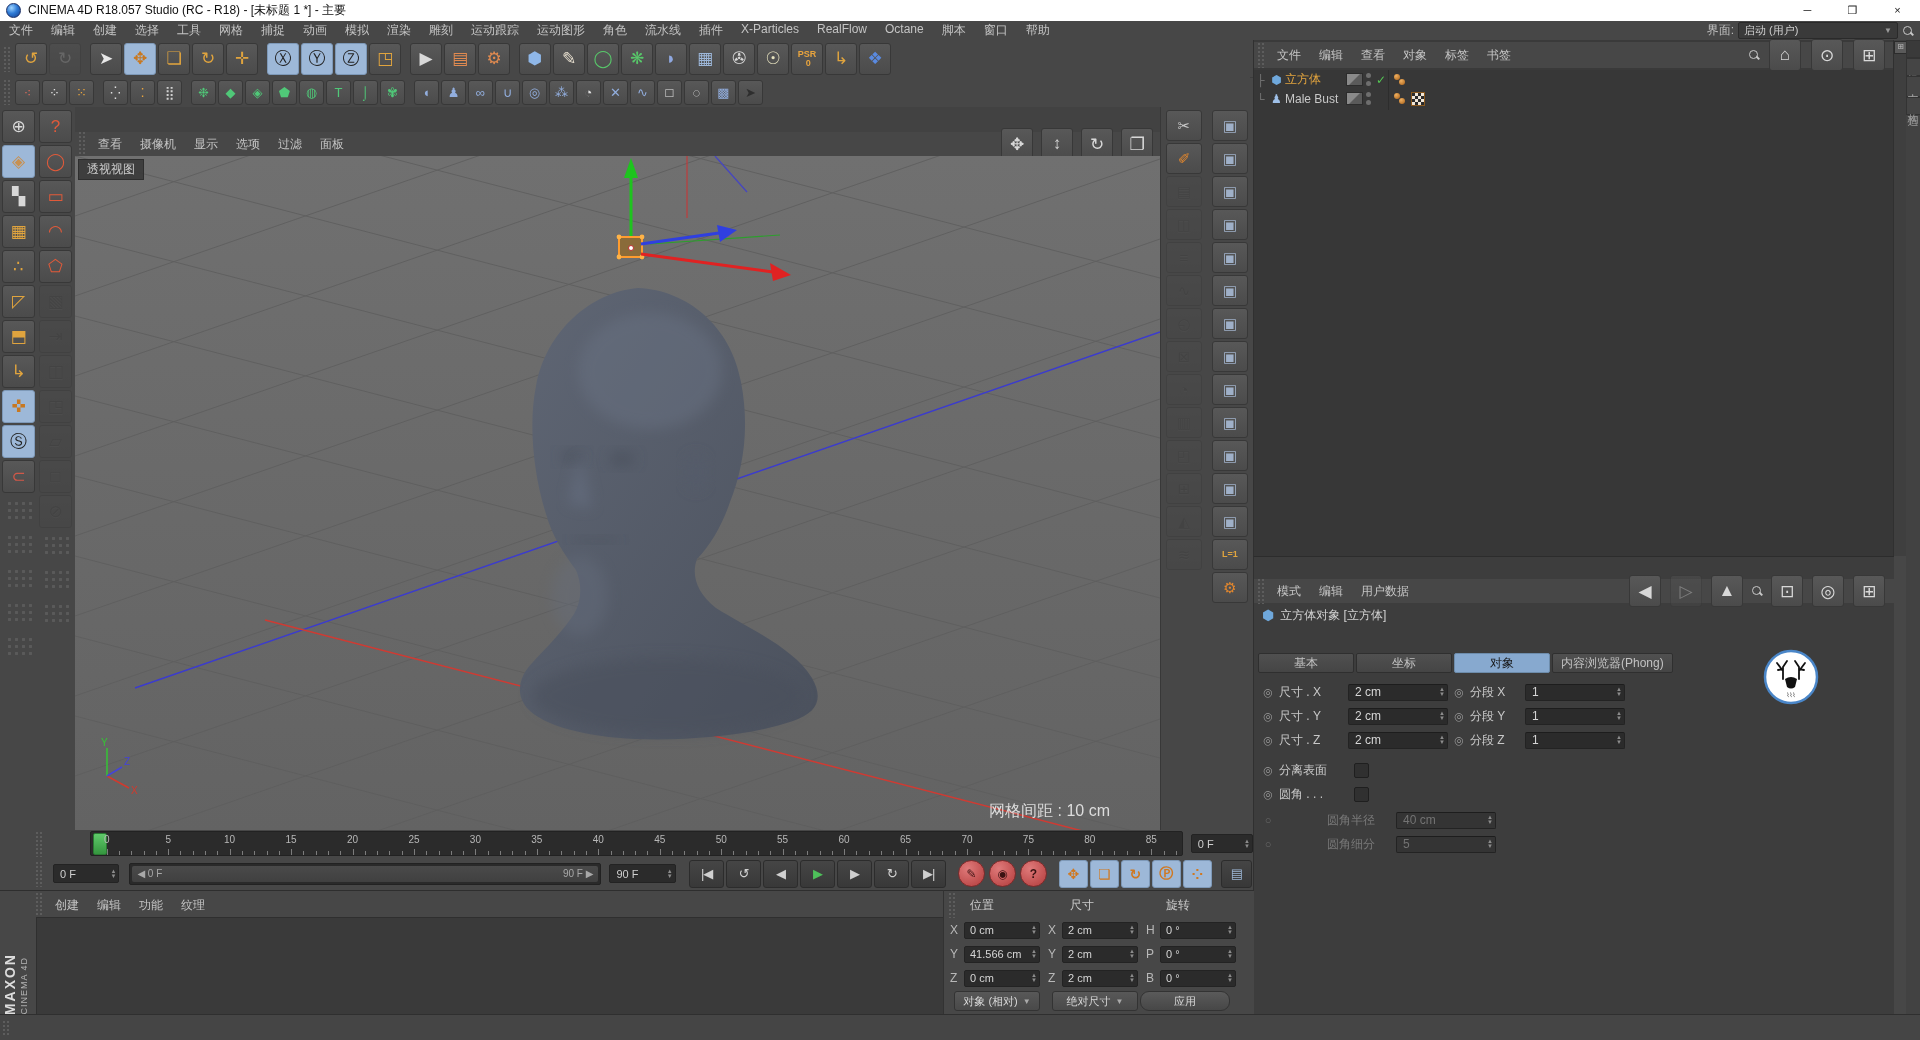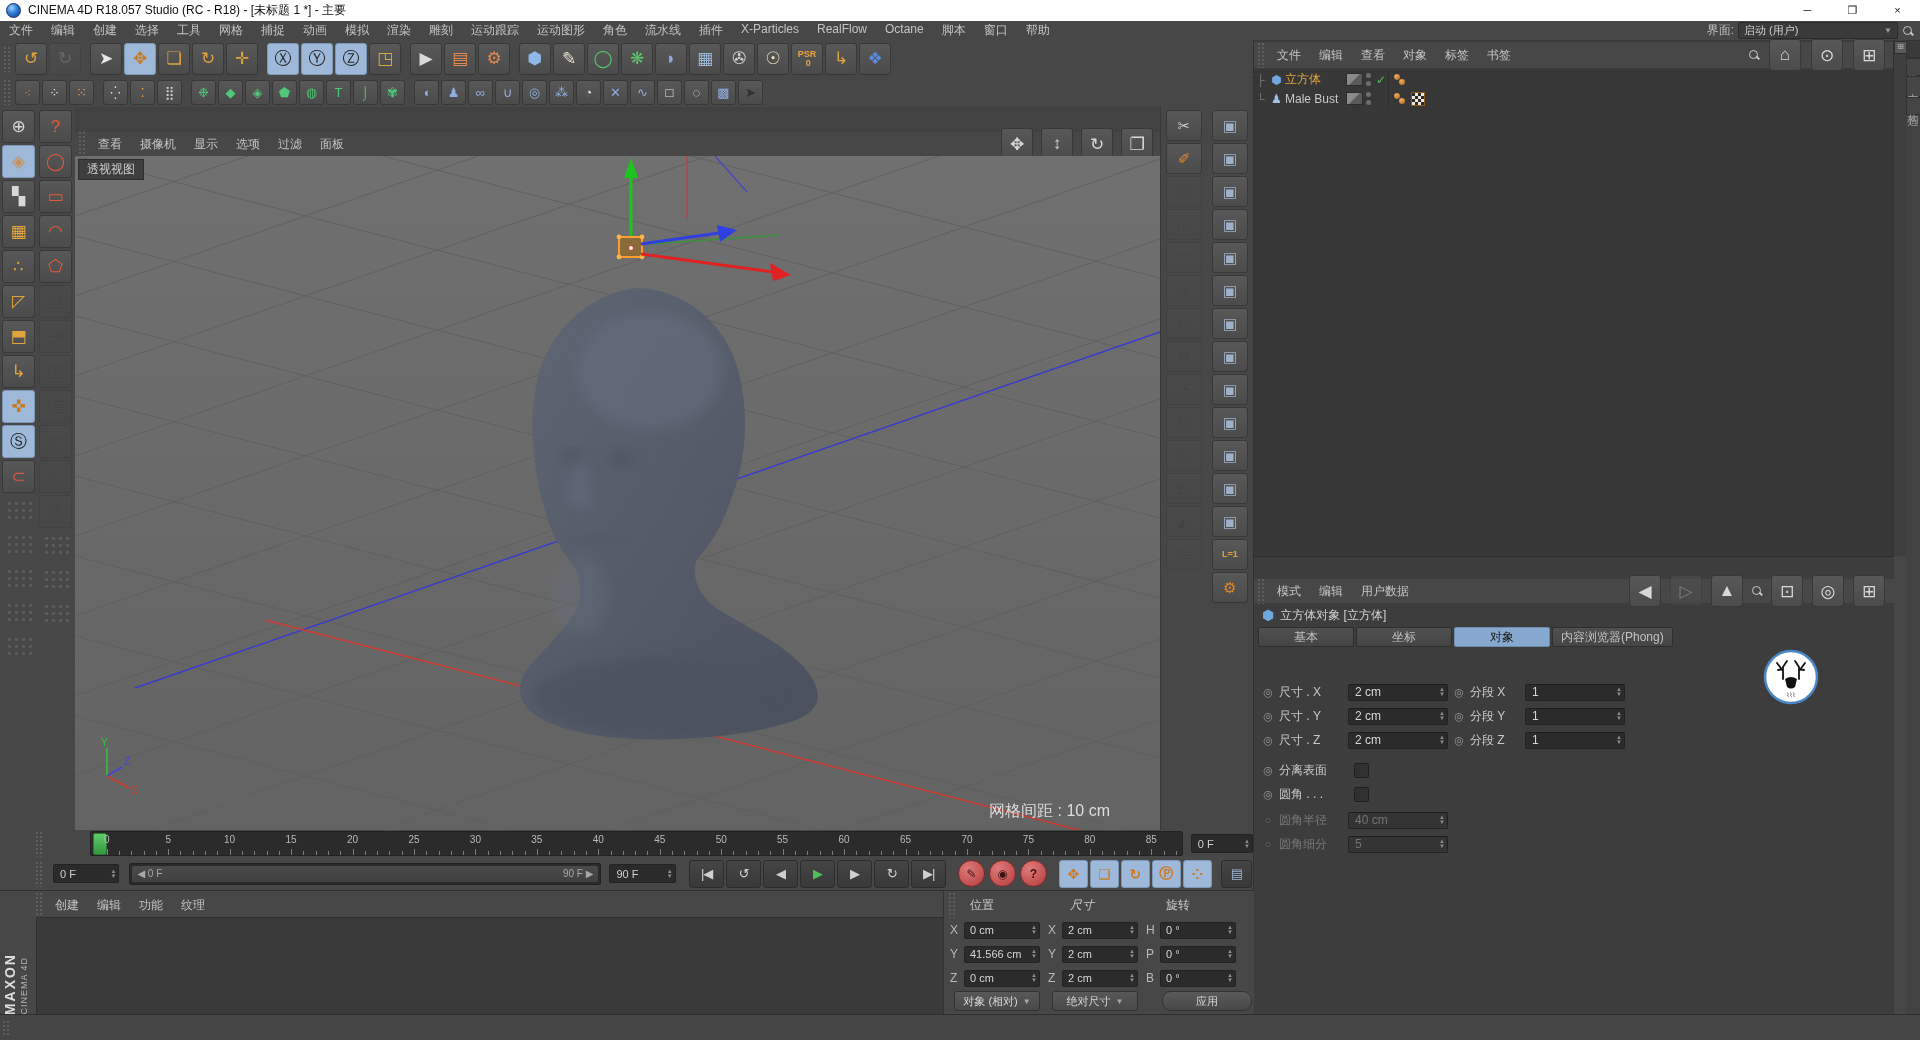--- a/index.html
+++ b/index.html
@@ -81,29 +81,29 @@
   
   #attr{left:1253px;top:556px;width:640px;height:458px;background:#3d3d3d;border-left:1px solid #303030;border-top:1px solid #2c2c2c;font-size:12px;color:#c8c8c8;}
   #attrtitle{left:0;top:0;width:640px;height:22px;background:#444444;border-bottom:1px solid #313131;display:flex;align-items:center;gap:6px;padding-left:6px;box-sizing:border-box;}
   #attrtitle .sq{width:9px;height:9px;background:#8f8f8f;border:1px solid #2b2b2b;}
   #attrmenu{left:0;top:22px;width:640px;height:24px;display:flex;align-items:center;}
   #attrmenu .ricons{margin-left:auto;margin-right:8px;display:flex;gap:7px;font-size:12px;align-items:center;color:#cfcfcf;}
   #attrobj{left:0;top:46px;width:640px;height:24px;display:flex;align-items:center;gap:6px;padding-left:8px;box-sizing:border-box;color:#d2d2d2;}
   #attrobj .cube{color:#6fa8dc;font-size:14px;}
   #attrtabs{left:4px;top:70px;width:632px;height:24px;display:flex;gap:2px;}
   .tab{height:20px;min-width:96px;background:linear-gradient(#505050,#454545);border:1px solid #2f2f2f;border-radius:2px;
-    display:flex;align-items:center;justify-content:center;font-size:12px;color:#c2c2c2;padding:0 8px;box-sizing:border-box;}
+    display:flex;align-items:center;justify-content:center;font-size:12px;color:#c2c2c2;padding:0 8px;box-sizing:border-box;margin-top:26px;}
   .tab.active{background:#87a9cf;color:#161616;border-color:#6d8cab;}
   #attrsection{left:0;top:98px;width:640px;height:20px;display:flex;align-items:center;padding-left:8px;box-sizing:border-box;color:#d5d5d5;border-bottom:1px solid #474747;}
   .arow{position:absolute;left:8px;height:22px;display:flex;align-items:center;gap:5px;}
   .radio{color:#9c9c9c;font-size:11px;width:12px;text-align:center;}
   .radio.dim{color:#6a6a6a;}
   .albl{width:64px;color:#c8c8c8;}
   .albl2{width:50px;color:#c8c8c8;}
-  .dimtext{color:#787878!important;}
+  .dimtext{color:#787878!important;margin-left:48px;}
   .inbox{width:100px;height:17px;background:#2b2b2b;border:1px solid #232323;border-top-color:#1d1d1d;border-radius:2px;
     display:flex;align-items:center;padding-left:6px;box-sizing:border-box;color:#d6d6d6;font-size:12px;}
   .inbox.dim{background:#343434;color:#737373;}
   .spin{margin-left:auto;margin-right:2px;display:flex;flex-direction:column;line-height:5px;font-size:6px;color:#8d8d8d;}
   .cbx{width:13px;height:13px;background:#303030;border:1px solid #1f1f1f;border-radius:2px;}
   
   #deer{left:1763px;top:649px;width:56px;height:56px;}
   
   #timeline{left:0;top:830px;width:1253px;height:27px;background:#474747;display:flex;align-items:center;}
   #ruler{position:relative;margin-left:44px;width:1126px;height:23px;background:#2b2b2b;border:1px solid #222;border-radius:2px;overflow:hidden;}
@@ -839,21 +839,21 @@
     <span class="b1">MAXON</span>
     <span class="b2">CINEMA 4D</span>
   </div>
 </div>
 
 <div id="coord" class="abs">
   <div id="coordhead" class="abs">
     <span class="handle" style="margin-left:4px;"></span>
   </div>
   <span class="ctitle" style="left:26px;top:6px;">位置</span>
-  <span class="ctitle" style="left:126px;top:6px;font-style:italic;">尺寸</span>
+  <span class="ctitle" style="left:126px;top:6px;">尺寸</span>
   <span class="ctitle" style="left:222px;top:6px;">旋转</span>
 
   <div class="crow" style="left:6px;top:28px;">
       <span class="caxis">X</span>
       <span class="cbox">
         <span>0 cm</span>
         <span class="spin">
           <span>▲</span>
           <span>▼</span>
         </span>
@@ -943,18 +943,18 @@
     </div>
 
   <span class="dropd" style="left:10px;top:100px;width:84px;">
       <span>对象 (相对)</span>
       <span class="dd">▼</span>
     </span>
   <span class="dropd" style="left:108px;top:100px;width:84px;">
       <span>绝对尺寸</span>
       <span class="dd">▼</span>
     </span>
-  <span id="applybtn" style="left:218px;top:100px;text-align:right;">应用</span>
+  <span id="applybtn" style="left:196px;top:100px;text-align:right;">应用</span>
 </div>
 
 <div id="statusbar" class="abs">
   <span class="handle" style="margin-left:2px;height:16px;"></span>
 </div>
 
 </body></html>

